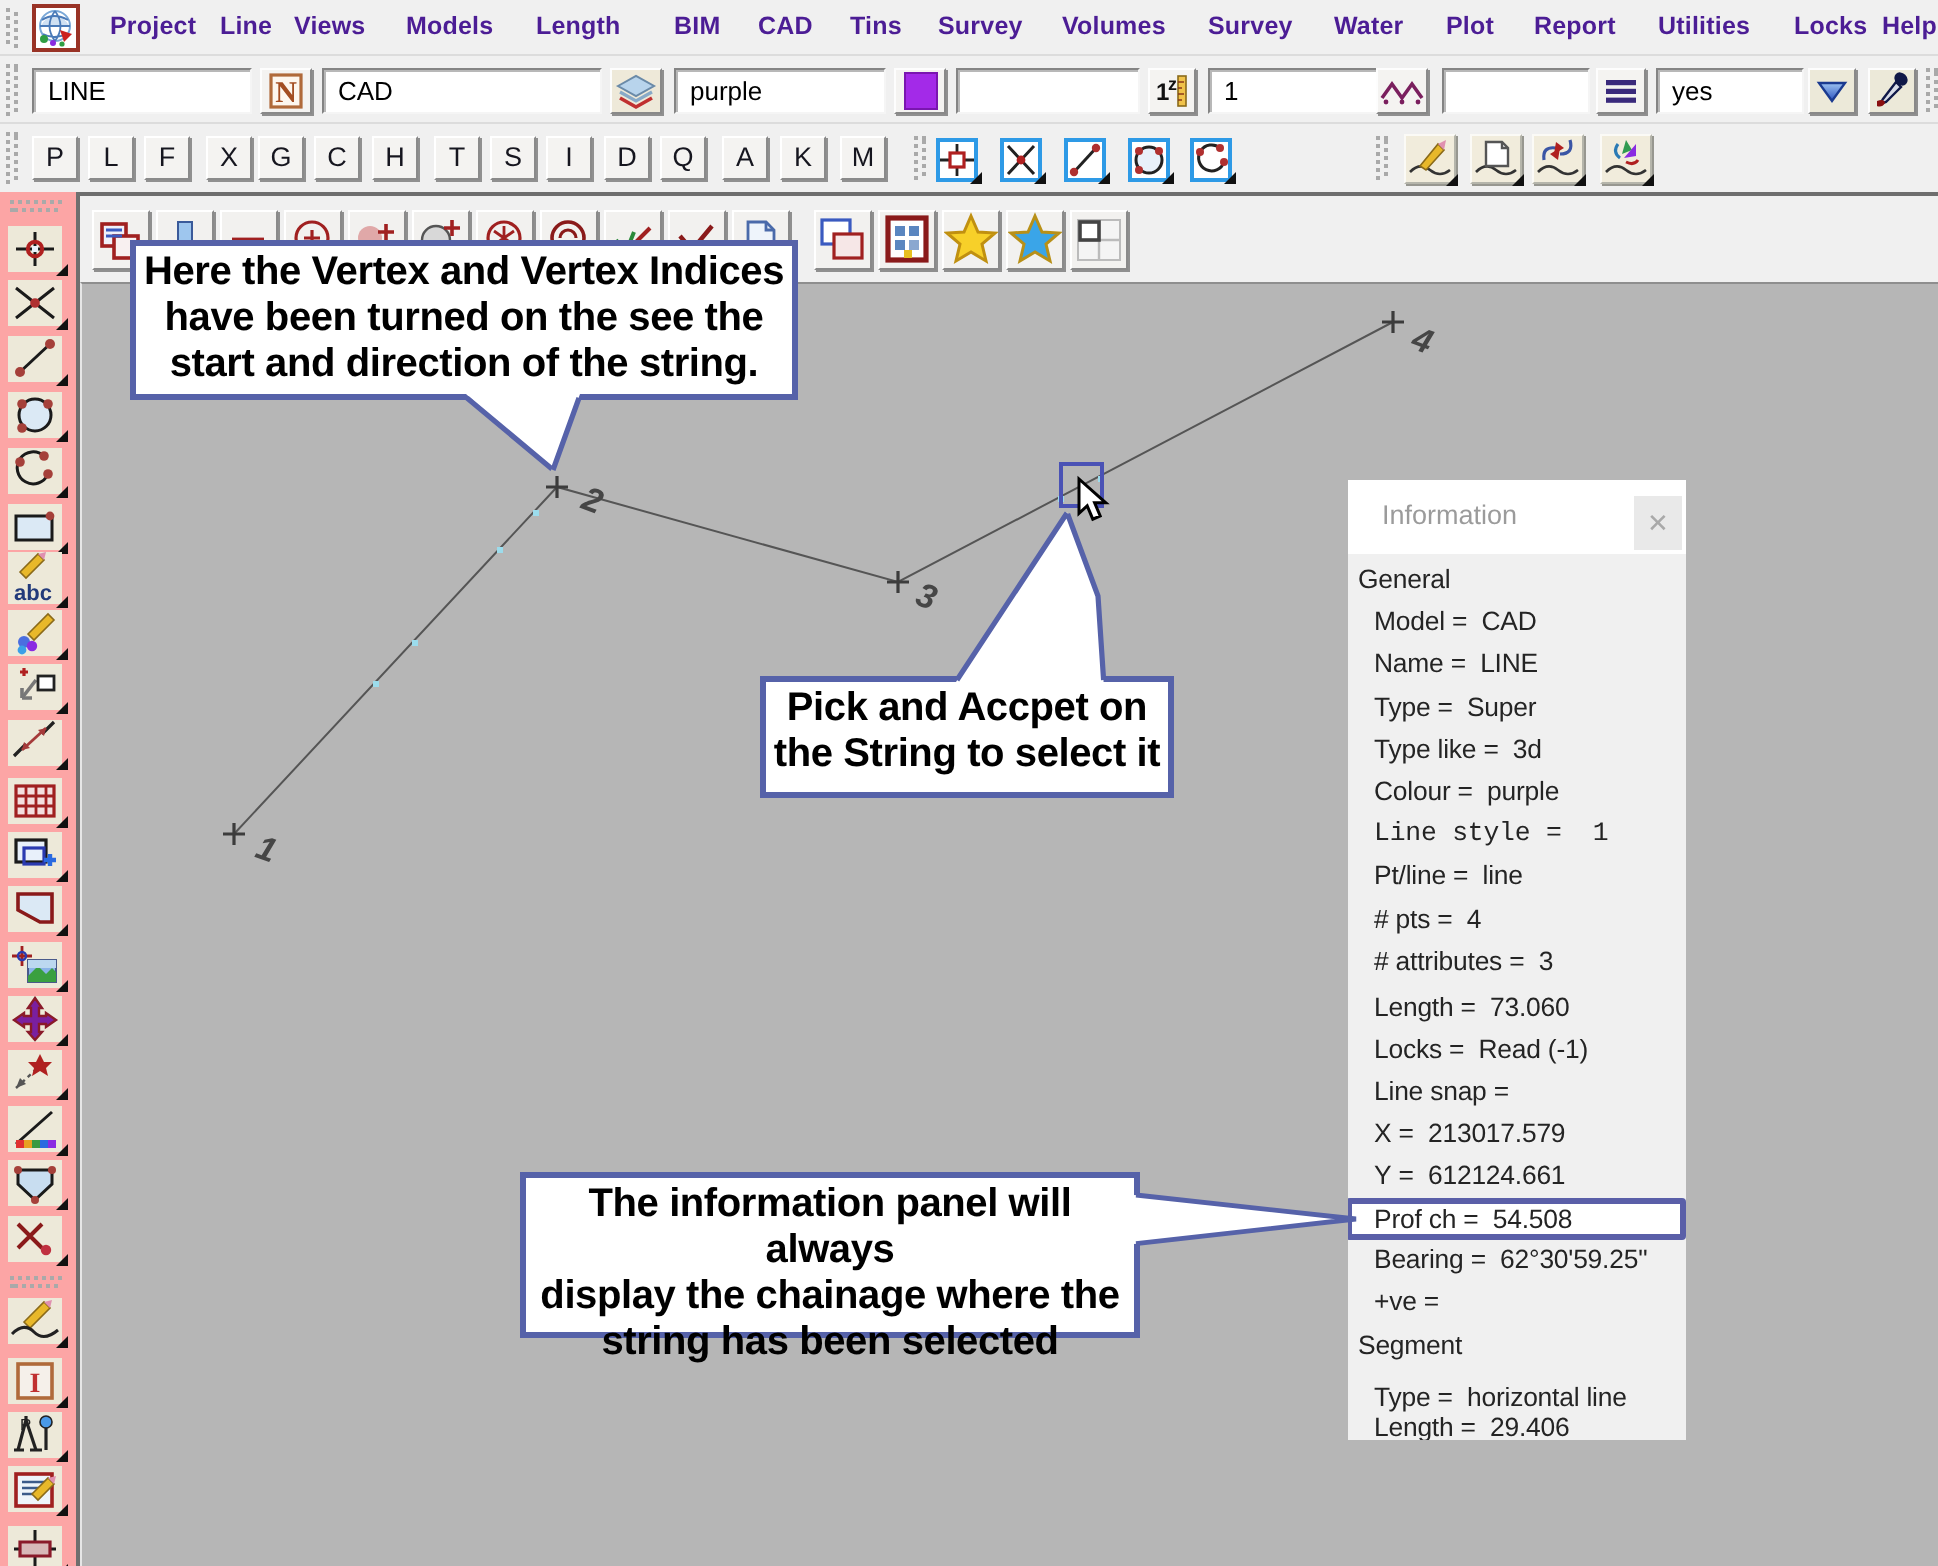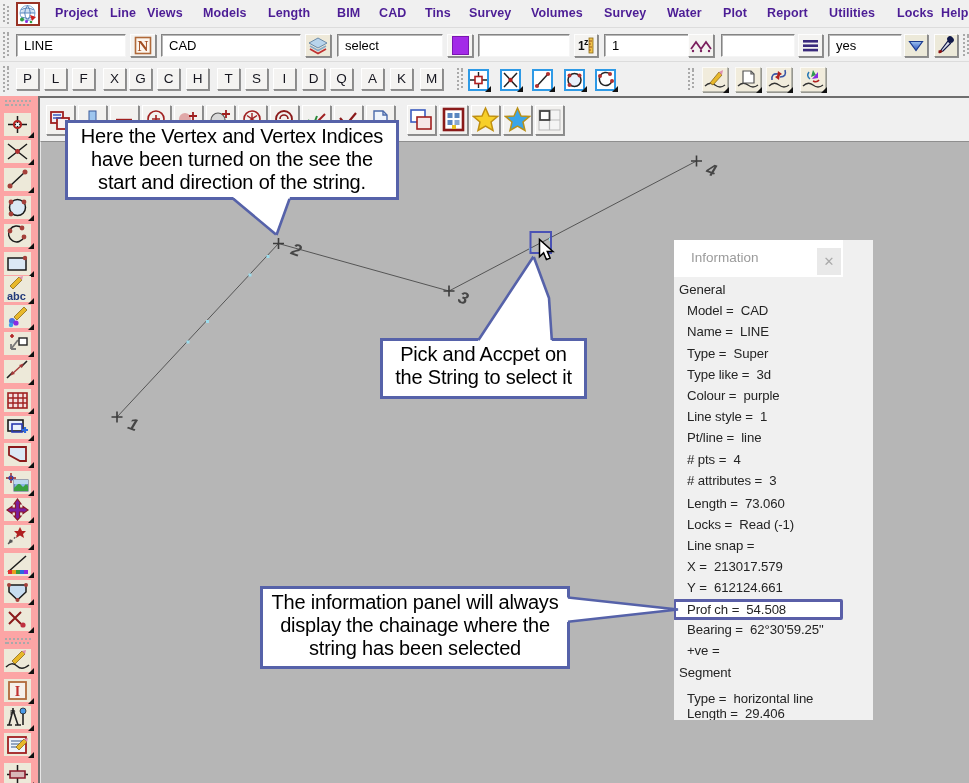--- a/index.html
+++ b/index.html
@@ -25,23 +25,23 @@
 #vborder-left { position:absolute; left:38px; top:96px; width:2px; height:687px; background:#6e6e6e; }
 #row4 { position:absolute; left:40px; top:98px; width:929px; height:43px; background:#f0f0f0; }
 #canvas { position:absolute; left:40px; top:141px; width:929px; height:642px; background:#b6b6b6; border-top:1px solid #8e8e8e; border-left:1px solid #e6e6e6; }
 .t4 { position:absolute; top:7px; width:29px; height:30px; background:#f2f1ef; border:1px solid #8a8a8a; border-top-color:#fff; border-left-color:#fff; box-shadow:1px 1px 0 #8f8f8f; }
 
 #lefttb { position:absolute; left:0; top:96px; width:38px; height:687px; background:#fca5a5; }
 .lic { position:absolute; left:4px; width:27px; height:23px; background:#ede9d9; }
 .lic svg { position:absolute; left:0; top:0; }
 .lic .corner { right:-3px; bottom:-2px; }
 
-.callout { position:absolute; background:#fff; border:3px solid #5662a9; color:#000; font-size:20px; line-height:23px; text-align:center; letter-spacing:-0.2px; }
-
-#info { position:absolute; left:674px; top:240px; width:199px; height:480px; background:#f0f0f0; overflow:hidden; }
+.callout { position:absolute; background:#fff; border:3px solid #5662a9; color:#000; font-size:20px; line-height:23px; text-align:center; letter-spacing:-0.2px;font-weight:bold; }
+
+#info { position:absolute; left:674px; top:240px; width:169px; height:480px; background:#f0f0f0; overflow:hidden; }
 #info .title { position:absolute; left:0; top:0; width:169px; height:37px; background:#fff; }
 #info .title span { position:absolute; left:17px; top:10px; font-size:13.5px; color:#9b9b9b; }
 #info .close { position:absolute; left:143px; top:8px; width:24px; height:27px; background:#e9e9e9; color:#a9a9a9; font-size:13px; text-align:center; line-height:27px; }
 .irow { position:absolute; left:13px; font-size:13.2px; color:#242424; white-space:nowrap; letter-spacing:-0.1px; }
 .ihdr { left:5px; }
 #hl { position:absolute; left:-1px; top:359px; width:170px; height:21px; background:#fff; border:3px solid #5a5fa8; border-radius:2px; }
 </style>
 </head>
 <body>
 
@@ -90,21 +90,21 @@
   </svg>
 </div>
 <div class="field" style="left:161px;top:34px;width:140px;">CAD</div>
 <div class="btn" style="left:305px;top:34px;width:26px;height:23px;background:#eee9d9;">
   <svg width="24" height="21" viewBox="0 0 24 21">
     <path d="M3 8 L12 3 L21 8 L12 13 Z" fill="#b8d4ec" stroke="#6a8aa8" stroke-width="1"></path>
     <path d="M4 11 L12 15.5 L20 11" fill="none" stroke="#88aac8" stroke-width="1.6"></path>
     <path d="M4 14 L12 18.5 L20 14" fill="none" stroke="#c03030" stroke-width="1.8"></path>
   </svg>
 </div>
-<div class="field" style="left:337px;top:34px;width:106px;">select</div>
+<div class="field" style="left:337px;top:34px;width:106px;">purple</div>
 <div class="btn" style="left:447px;top:34px;width:26px;height:23px;">
   <div class="abs" style="left:4px;top:1px;width:17px;height:19px;background:#a32ae8;border:1px solid #7a16b0;"></div>
 </div>
 <div class="field" style="left:478px;top:34px;width:92px;"></div>
 <div class="btn" style="left:574px;top:34px;width:24px;height:23px;">
   <svg width="22" height="21" viewBox="0 0 22 21">
     <text x="3" y="15" font-size="12" font-weight="bold" fill="#111">1</text>
     <text x="9" y="10" font-size="9" font-weight="bold" fill="#111">z</text>
     <rect x="14" y="3" width="4" height="15" fill="#f0c24a" stroke="#8a6a1a" stroke-width="0.8"></rect>
     <path d="M14 6 h3 M14 9 h2 M14 12 h3 M14 15 h2" stroke="#8a3a1a" stroke-width="0.8"></path>
@@ -571,21 +571,21 @@
       <span>Information</span>
     </div>
   <div class="close">✕</div>
   <div id="hl"></div>
   <div class="irow ihdr" style="top:41.8px;">General</div>
   <div class="irow" style="top:63.2px;">Model&nbsp;=&nbsp; CAD</div>
   <div class="irow" style="top:83.9px;">Name&nbsp;=&nbsp; LINE</div>
   <div class="irow" style="top:105.6px;">Type&nbsp;=&nbsp; Super</div>
   <div class="irow" style="top:127px;">Type like&nbsp;=&nbsp; 3d</div>
   <div class="irow" style="top:148px;">Colour&nbsp;=&nbsp; purple</div>
-  <div class="irow" style="top:169.4px;">Line style&nbsp;=&nbsp; 1</div>
+  <div class="irow" style="top:169.4px;font-family:Liberation Mono, monospace;">Line style&nbsp;=&nbsp; 1</div>
   <div class="irow" style="top:190px;">Pt/line&nbsp;=&nbsp; line</div>
   <div class="irow" style="top:211.8px;"># pts&nbsp;=&nbsp; 4</div>
   <div class="irow" style="top:233.2px;"># attributes&nbsp;=&nbsp; 3</div>
   <div class="irow" style="top:255.5px;">Length&nbsp;=&nbsp; 73.060</div>
   <div class="irow" style="top:276.9px;">Locks&nbsp;=&nbsp; Read (-1)</div>
   <div class="irow" style="top:297.9px;">Line snap&nbsp;=</div>
   <div class="irow" style="top:318.7px;">X&nbsp;=&nbsp; 213017.579</div>
   <div class="irow" style="top:340px;text-align:right;">Y&nbsp;=&nbsp; 612124.661</div>
   <div class="irow" style="top:361.7px;">Prof ch&nbsp;=&nbsp; 54.508</div>
   <div class="irow" style="top:382.1px;">Bearing&nbsp;=&nbsp; 62°30'59.25"</div>

